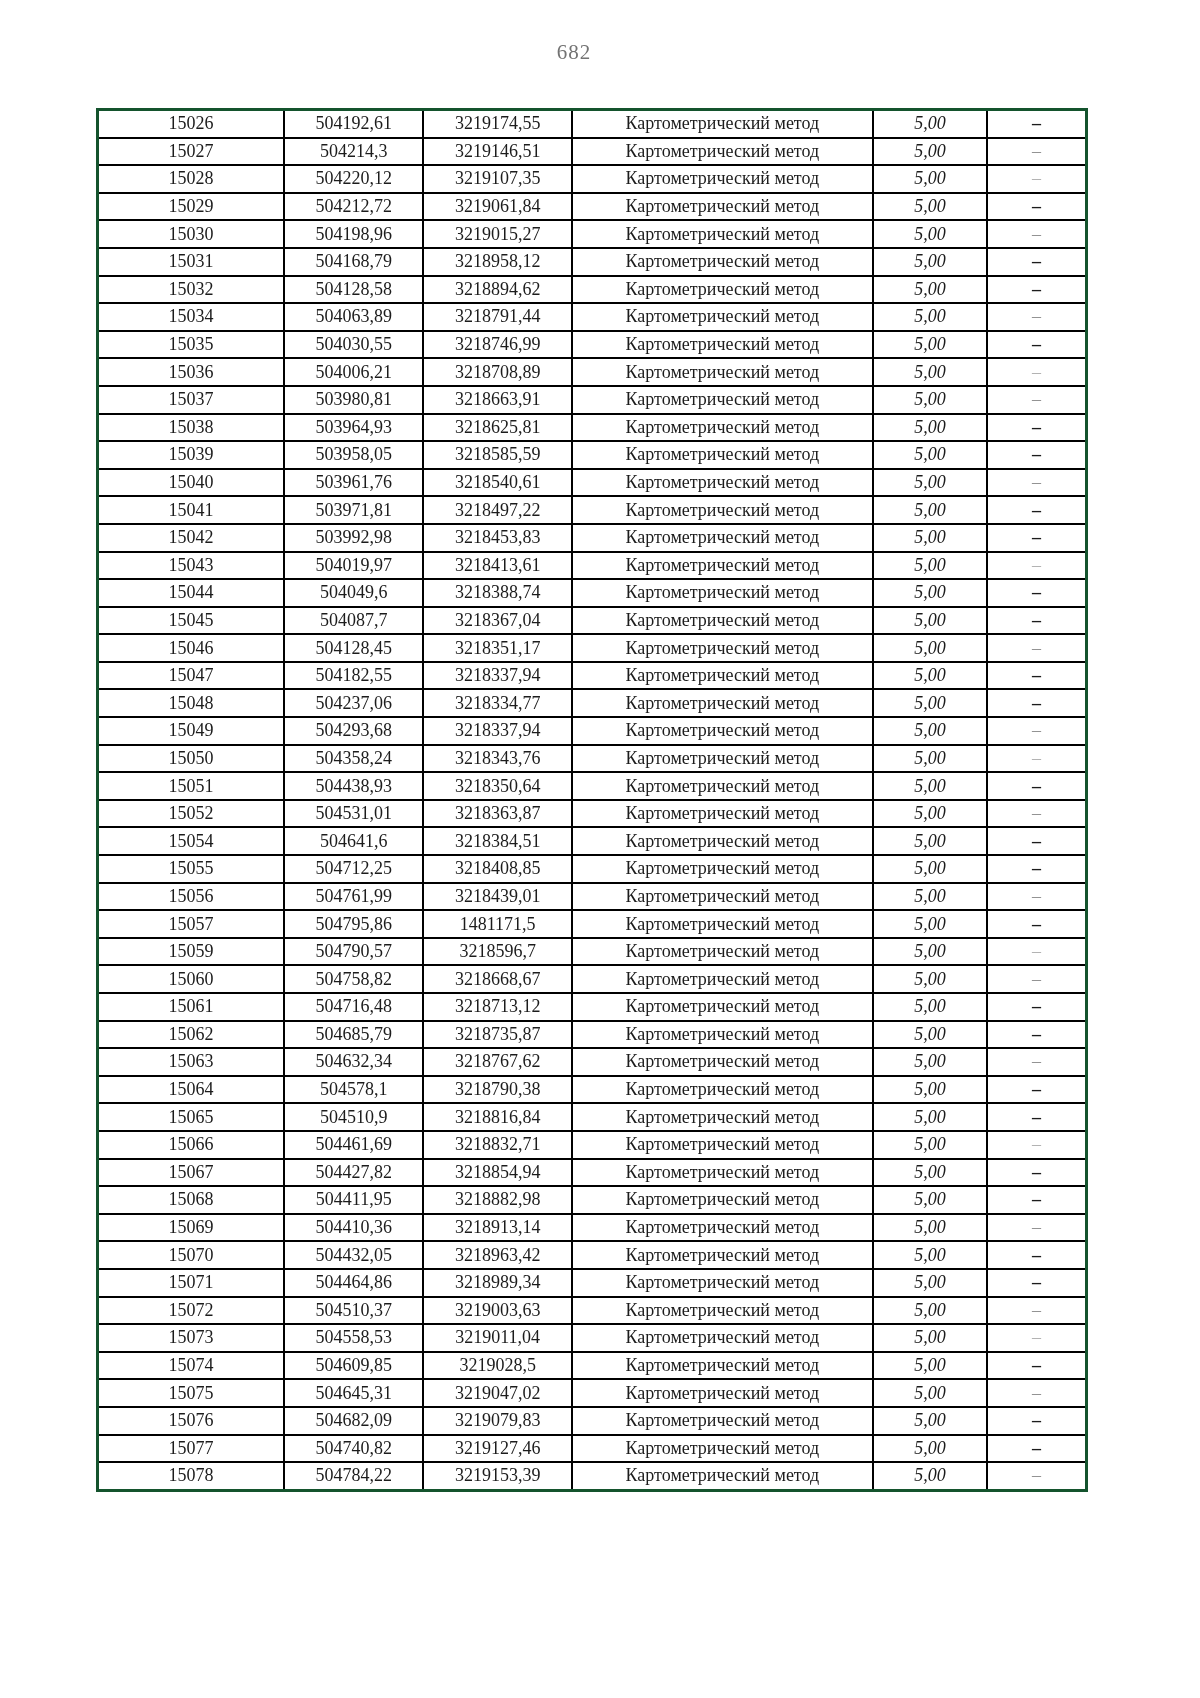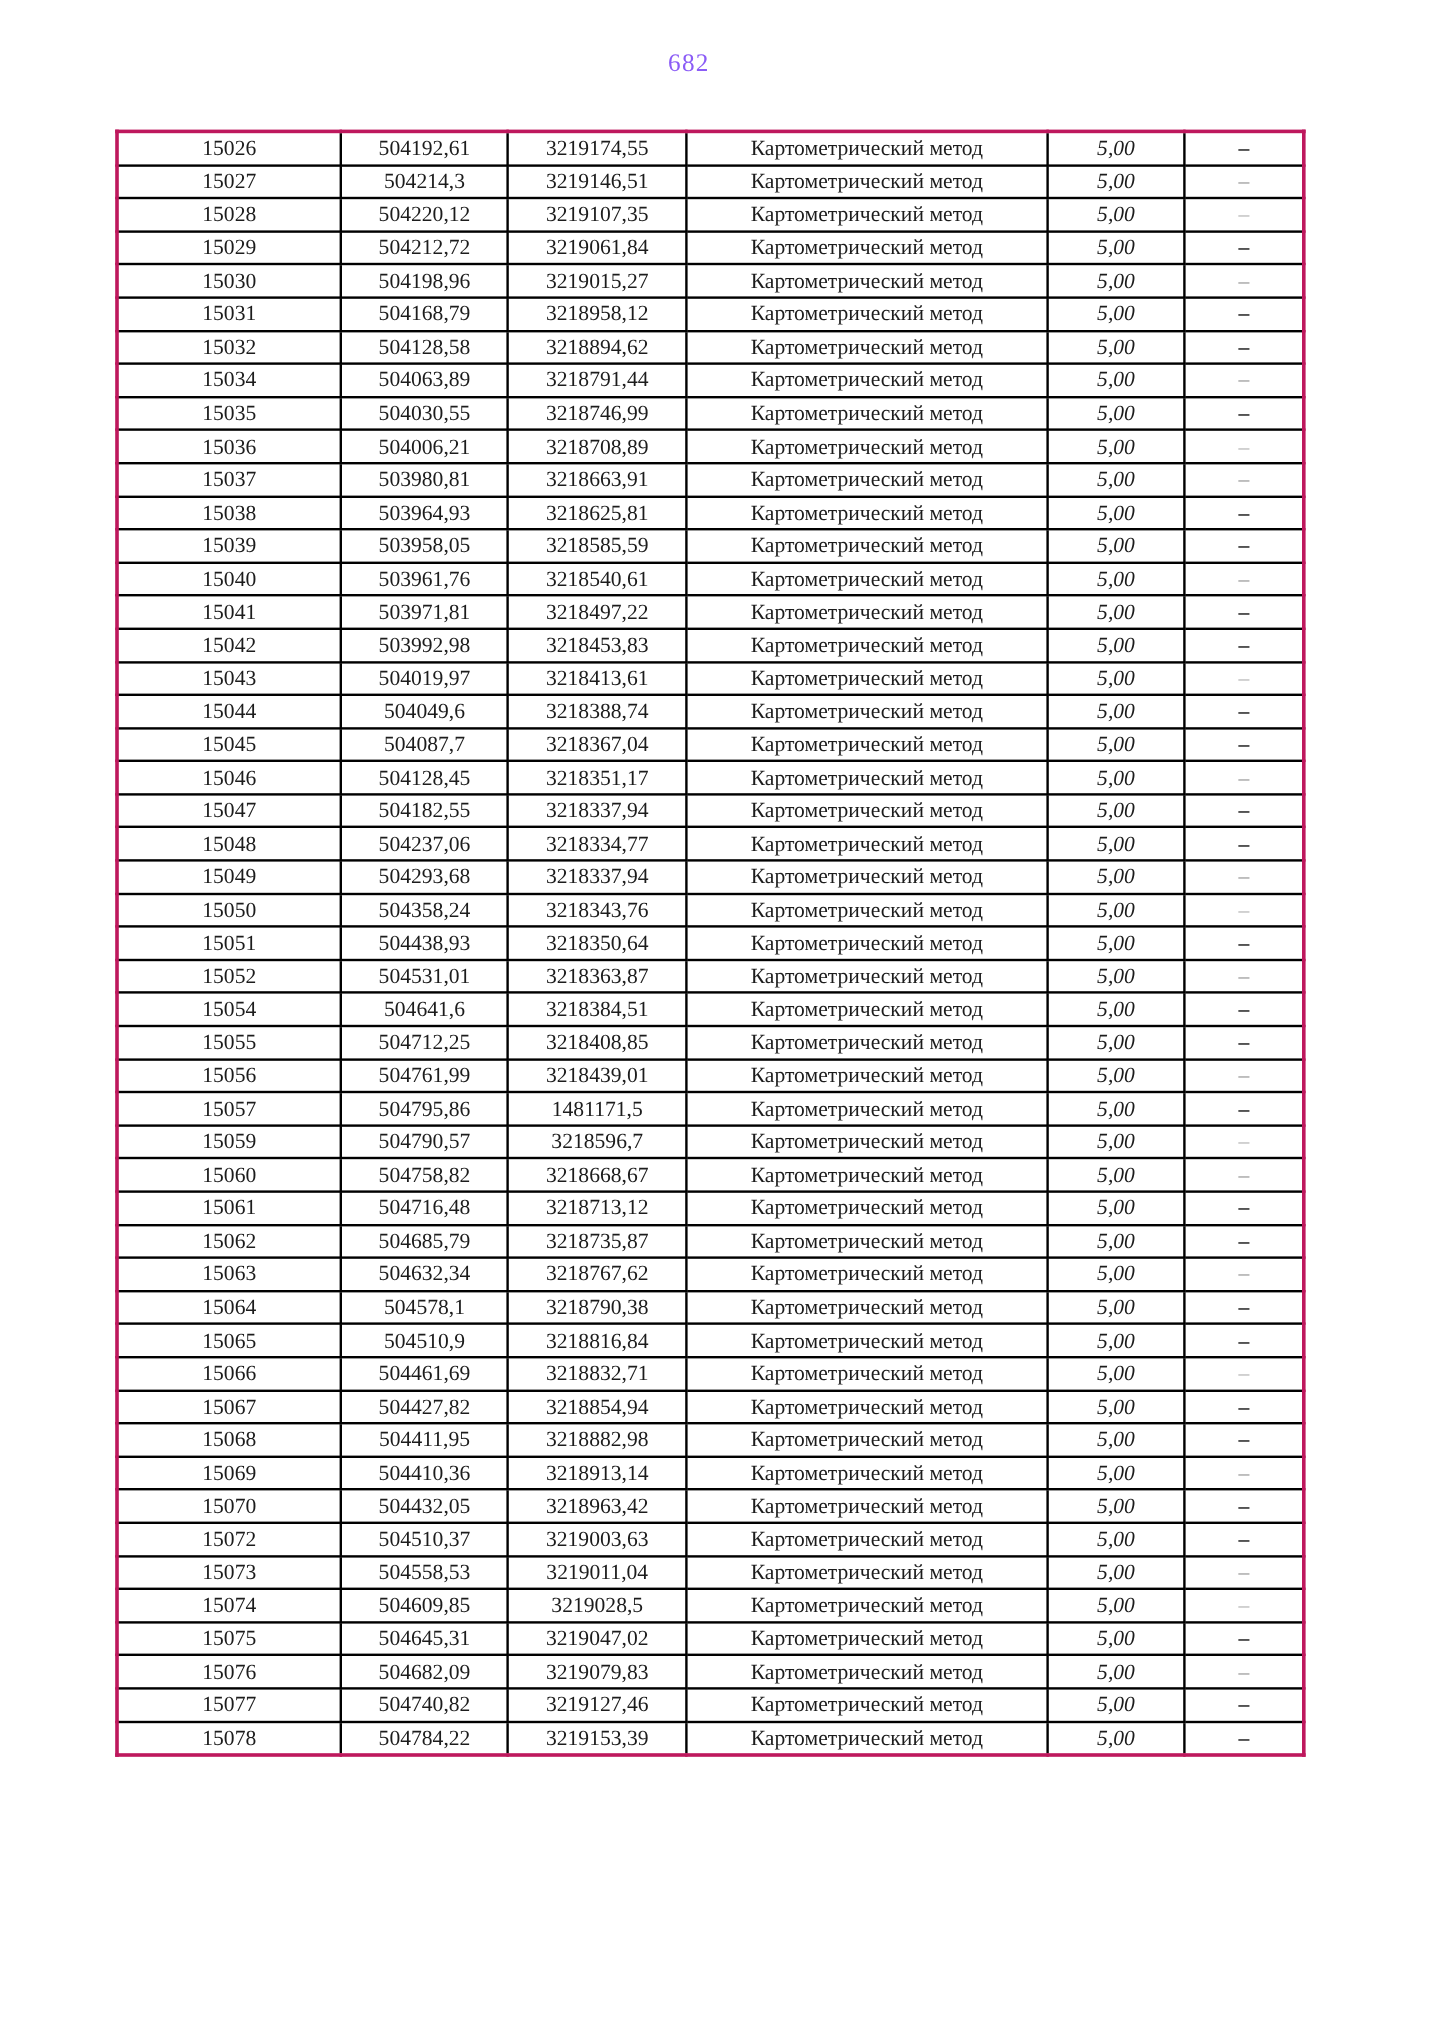--- a/index.html
+++ b/index.html
@@ -16,30 +16,30 @@
     overflow: hidden;
   }
   .page-number {
     position: absolute;
     top: 40px;
     left: 0;
     width: 1148px;
     text-align: center;
     font-size: 21px;
     letter-spacing: 1px;
-    color: #8b5cf6;
+    color: #737373;
   }
   table.coord-table {
     position: absolute;
     left: 96px;
     top: 108px;
     width: 992px;
     border-collapse: collapse;
     table-layout: fixed;
-    border: 3px solid #be185d;
+    border: 3px solid #14532d;
   }
   table.coord-table td {
     border: 2px solid #000;
     height: 25.6px;
     padding: 0 2px;
     text-align: center;
     vertical-align: middle;
     font-size: 18px;
     white-space: nowrap;
     overflow: hidden;
@@ -447,20 +447,28 @@
 
   <tr>
     <td class="c-id">15070</td>
     <td class="c-x">504432,05</td>
     <td class="c-y">3218963,42</td>
     <td class="c-method">Картометрический метод</td>
     <td class="c-precision">5,00</td>
     <td class="c-note">–</td>
   </tr>
 
+  <tr>
+    <td class="c-id">15071</td>
+    <td class="c-x">504464,86</td>
+    <td class="c-y">3218989,34</td>
+    <td class="c-method">Картометрический метод</td>
+    <td class="c-precision">5,00</td>
+    <td class="c-note">–</td>
+  </tr>
 
   <tr>
     <td class="c-id">15072</td>
     <td class="c-x">504510,37</td>
     <td class="c-y">3219003,63</td>
     <td class="c-method">Картометрический метод</td>
     <td class="c-precision">5,00</td>
     <td class="c-note">–</td>
   </tr>
 

